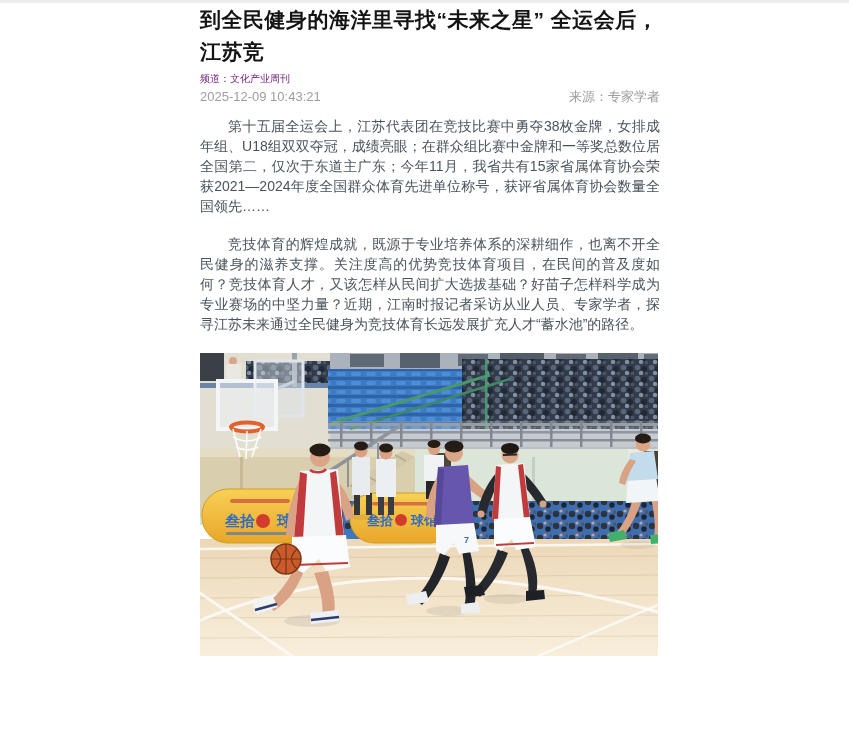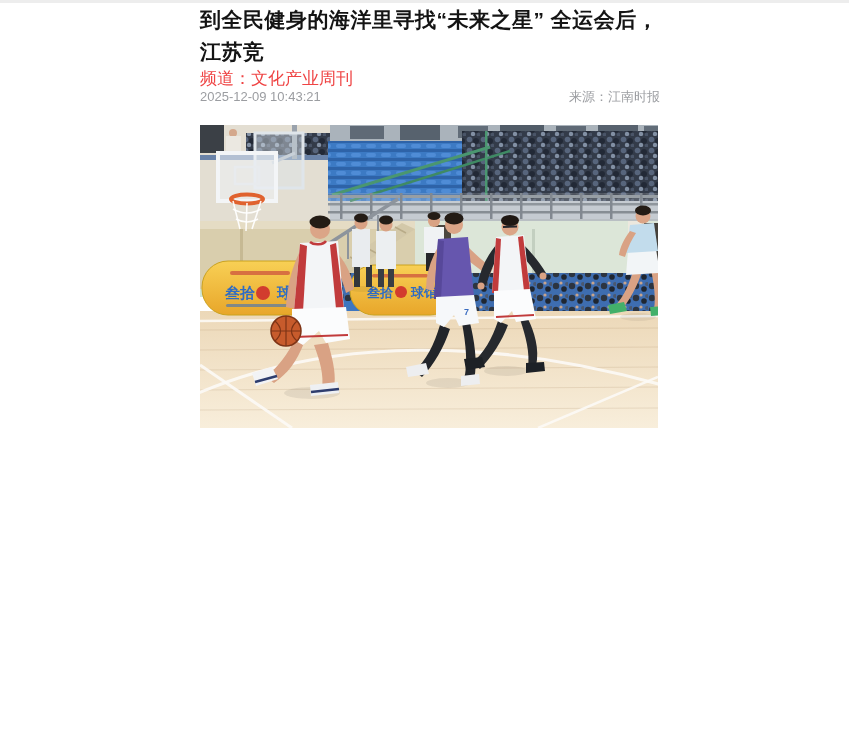--- a/index.html
+++ b/index.html
@@ -5,44 +5,46 @@
   html,body{margin:0;padding:0;}
   body{
     width:849px;height:736px;position:relative;overflow:hidden;
     background:#ffffff;
     font-family:"Liberation Sans","DejaVu Sans",sans-serif;
   }
   .top-strip{position:absolute;top:0;left:0;width:849px;height:3px;background:#ededed;}
   .article{position:absolute;left:200px;top:4px;width:460px;}
   .title{margin:0;font-size:21px;line-height:32px;font-weight:700;color:#141414;letter-spacing:.5px;}
   .title span{display:block;}
-  .meta1{margin-top:2px;font-size:17px;line-height:18px;color:#ef4444;}
+  .meta1{margin-top:2px;font-size:10px;line-height:18px;color:#701a75;}
   .meta2{display:flex;justify-content:space-between;font-size:13px;line-height:18px;color:#9b9da1;}
   .body-p{margin:0;font-size:14px;line-height:20px;color:#49535d;text-indent:2em;text-align:justify;}
   .p1{margin-top:10px;}
   .p2{margin-top:18px;}
   .figure{margin:19px 0 0 0;}
   .photo{display:block;width:458px;height:303px;}
   .caption{margin-top:7px;font-size:11px;line-height:17px;color:#a2a7ac;white-space:nowrap;}
 </style>
 </head>
 <body>
 
 <div class="top-strip"></div>
 
 <div class="article">
   <h1 class="title">
     <span>到全民健身的海洋里寻找“未来之星” 全运会后，江苏竞</span>
   </h1>
   <div class="meta1">频道：文化产业周刊</div>
   <div class="meta2">
     <span>2025-12-09 10:43:21</span>
-    <span>来源：江南时报</span>
+    <span>来源：专家学者</span>
   </div>
 
+  <p class="body-p p1">第十五届全运会上，江苏代表团在竞技比赛中勇夺38枚金牌，女排成年组、U18组双双夺冠，成绩亮眼；在群众组比赛中金牌和一等奖总数位居全国第二，仅次于东道主广东；今年11月，我省共有15家省属体育协会荣获2021—2024年度全国群众体育先进单位称号，获评省属体育协会数量全国领先……</p>
+  <p class="body-p p2">竞技体育的辉煌成就，既源于专业培养体系的深耕细作，也离不开全民健身的滋养支撑。关注度高的优势竞技体育项目，在民间的普及度如何？竞技体育人才，又该怎样从民间扩大选拔基础？好苗子怎样科学成为专业赛场的中坚力量？近期，江南时报记者采访从业人员、专家学者，探寻江苏未来通过全民健身为竞技体育长远发展扩充人才“蓄水池”的路径。</p>
 
   <figure class="figure">
     <svg class="photo" viewBox="0 0 458 303" xmlns="http://www.w3.org/2000/svg">
       <defs>
         <linearGradient id="floorGrad" x1="0" y1="0" x2="0" y2="1">
           <stop offset="0" stop-color="#ecd8b8"></stop>
             <stop offset="1" stop-color="#f8eedb"></stop>
         </linearGradient>
         <linearGradient id="goldGrad" x1="0" y1="0" x2="0" y2="1">
           <stop offset="0" stop-color="#f8d055"></stop>

